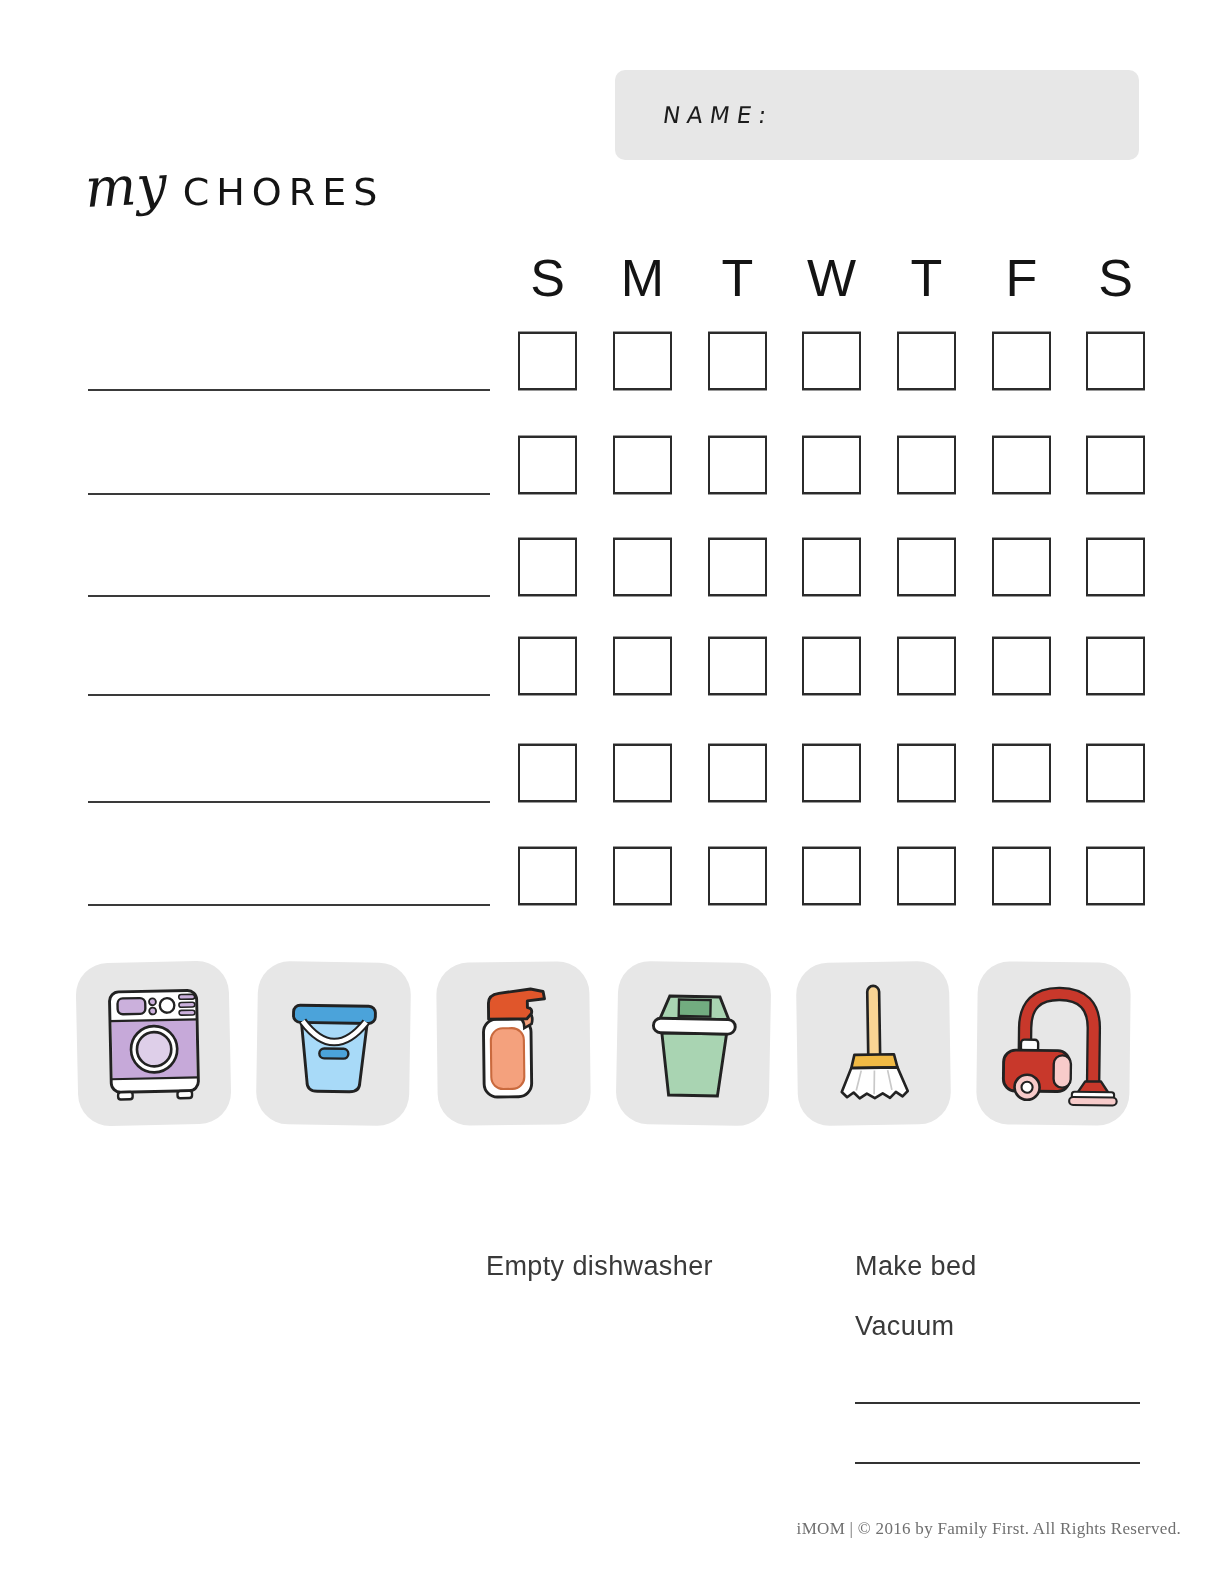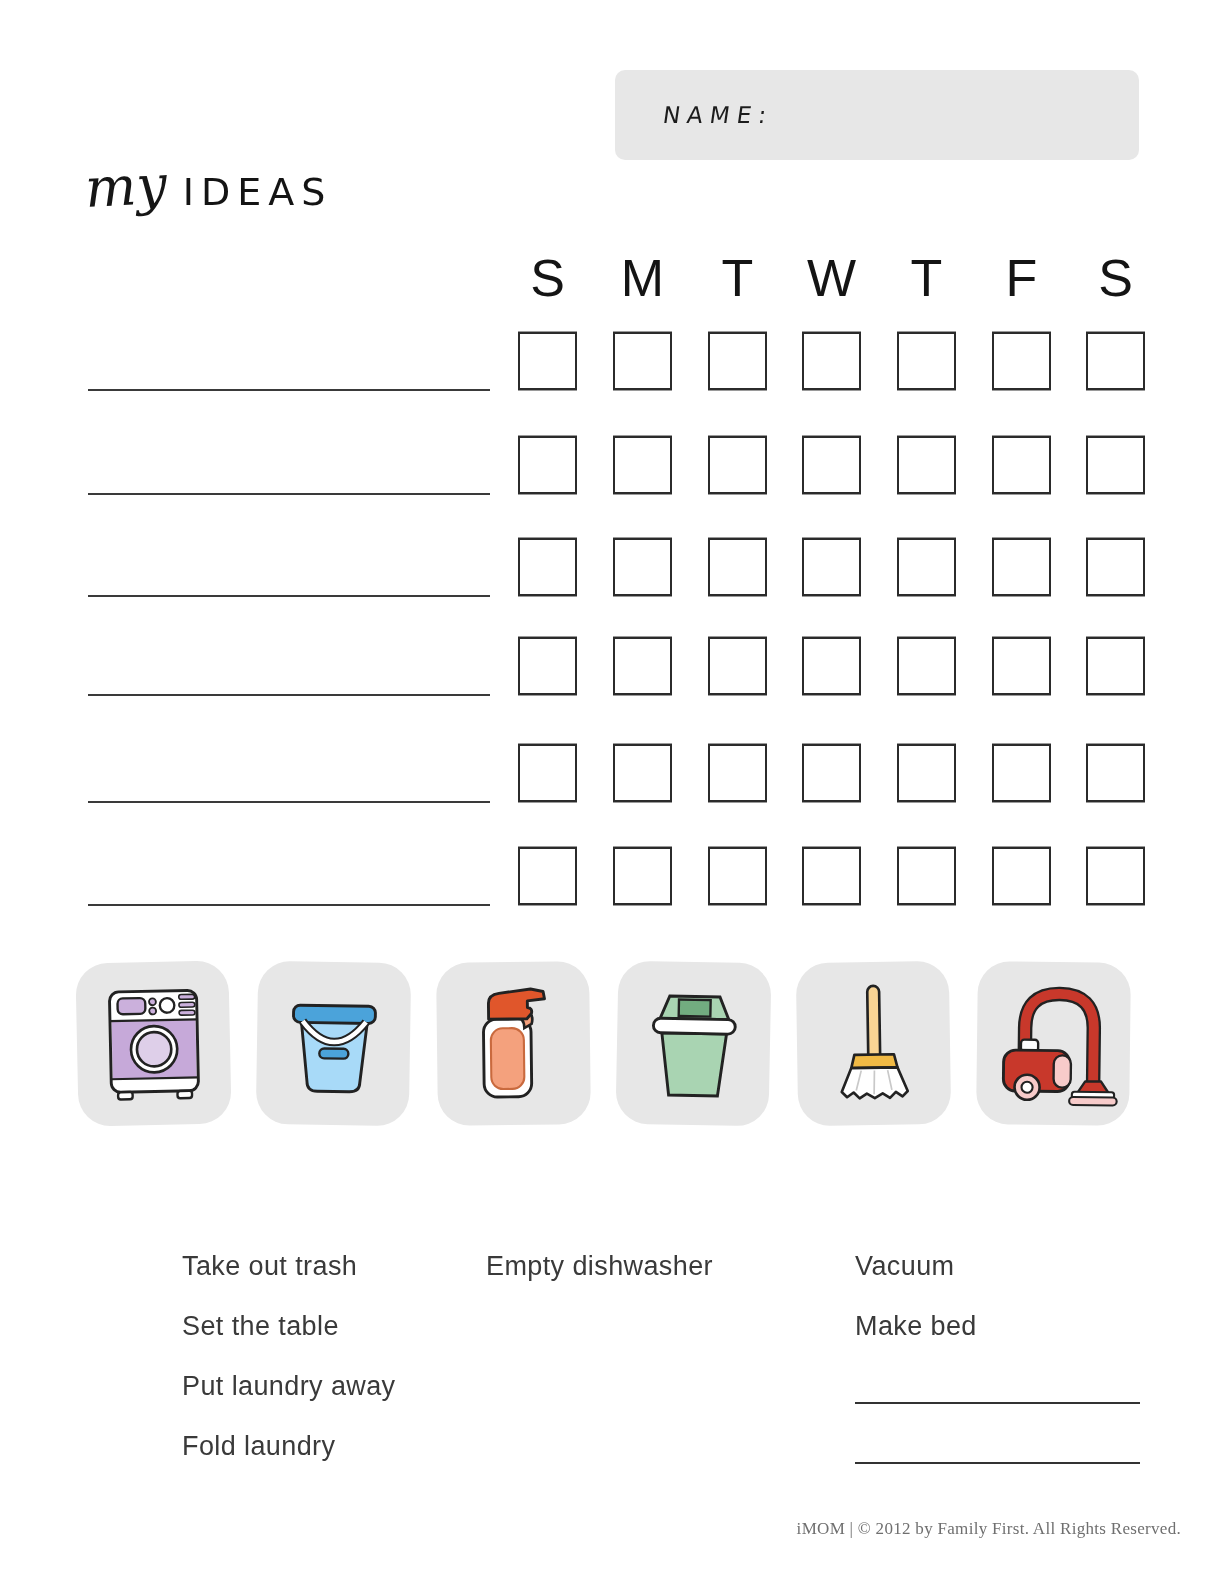--- a/index.html
+++ b/index.html
@@ -105,21 +105,21 @@
 <body>
 
 <div class="page">
 
   <div class="name-box">
     <span class="name-label">NAME:</span>
   </div>
 
   <div class="title">
     <span class="title-script">my</span>
-    <span class="title-caps">IDEAS</span>
+    <span class="title-caps">CHORES</span>
   </div>
 
   <div class="grid">
       <div class="day-letter" style="left: 547.5px;">S</div>
       <div class="day-letter" style="left: 642.5px;">M</div>
       <div class="day-letter" style="left: 737.5px;">T</div>
       <div class="day-letter" style="left: 831.5px;">W</div>
       <div class="day-letter" style="left: 926.5px;">T</div>
       <div class="day-letter" style="left: 1021.5px;">F</div>
       <div class="day-letter" style="left: 1115.5px;">S</div>
@@ -244,37 +244,31 @@
         <circle cx="30" cy="83" r="9.5" fill="#f7cbca" stroke="#222222" stroke-width="2"></circle>
         <circle cx="30" cy="83" r="4.2" fill="#ffffff" stroke="#222222" stroke-width="1.6"></circle>
         <path d="M74 78 L86 78 L92 87 L68 87 Z" fill="#c8382b" stroke="#222222" stroke-width="1.8" stroke-linejoin="round"></path>
         <rect x="64" y="86" width="32" height="5" rx="2" fill="#ffffff" stroke="#222222" stroke-width="1.6"></rect>
         <rect x="62" y="90" width="36" height="6" rx="3" fill="#f7cbca" stroke="#222222" stroke-width="1.6"></rect>
       </svg>
     </div>
   </div>
 
 
-  <div class="idea-col col-1">
-    <div class="idea">Take out trash</div>
-    <div class="idea">Set the table</div>
-    <div class="idea">Put laundry away</div>
-    <div class="idea">Fold laundry</div>
-  </div>
 
   <div class="idea-col col-2">
     <div class="idea">Empty dishwasher</div>
   </div>
 
   <div class="idea-col col-3">
+    <div class="idea">Make bed</div>
     <div class="idea">Vacuum</div>
-    <div class="idea">Make bed</div>
     <div class="idea-blank">
       <div class="blank-rule"></div>
     </div>
     <div class="idea-blank">
       <div class="blank-rule"></div>
     </div>
   </div>
 
-  <div class="footer">iMOM | © 2012 by Family First. All Rights Reserved.</div>
+  <div class="footer">iMOM | © 2016 by Family First. All Rights Reserved.</div>
 
 </div>
 
 </body></html>

